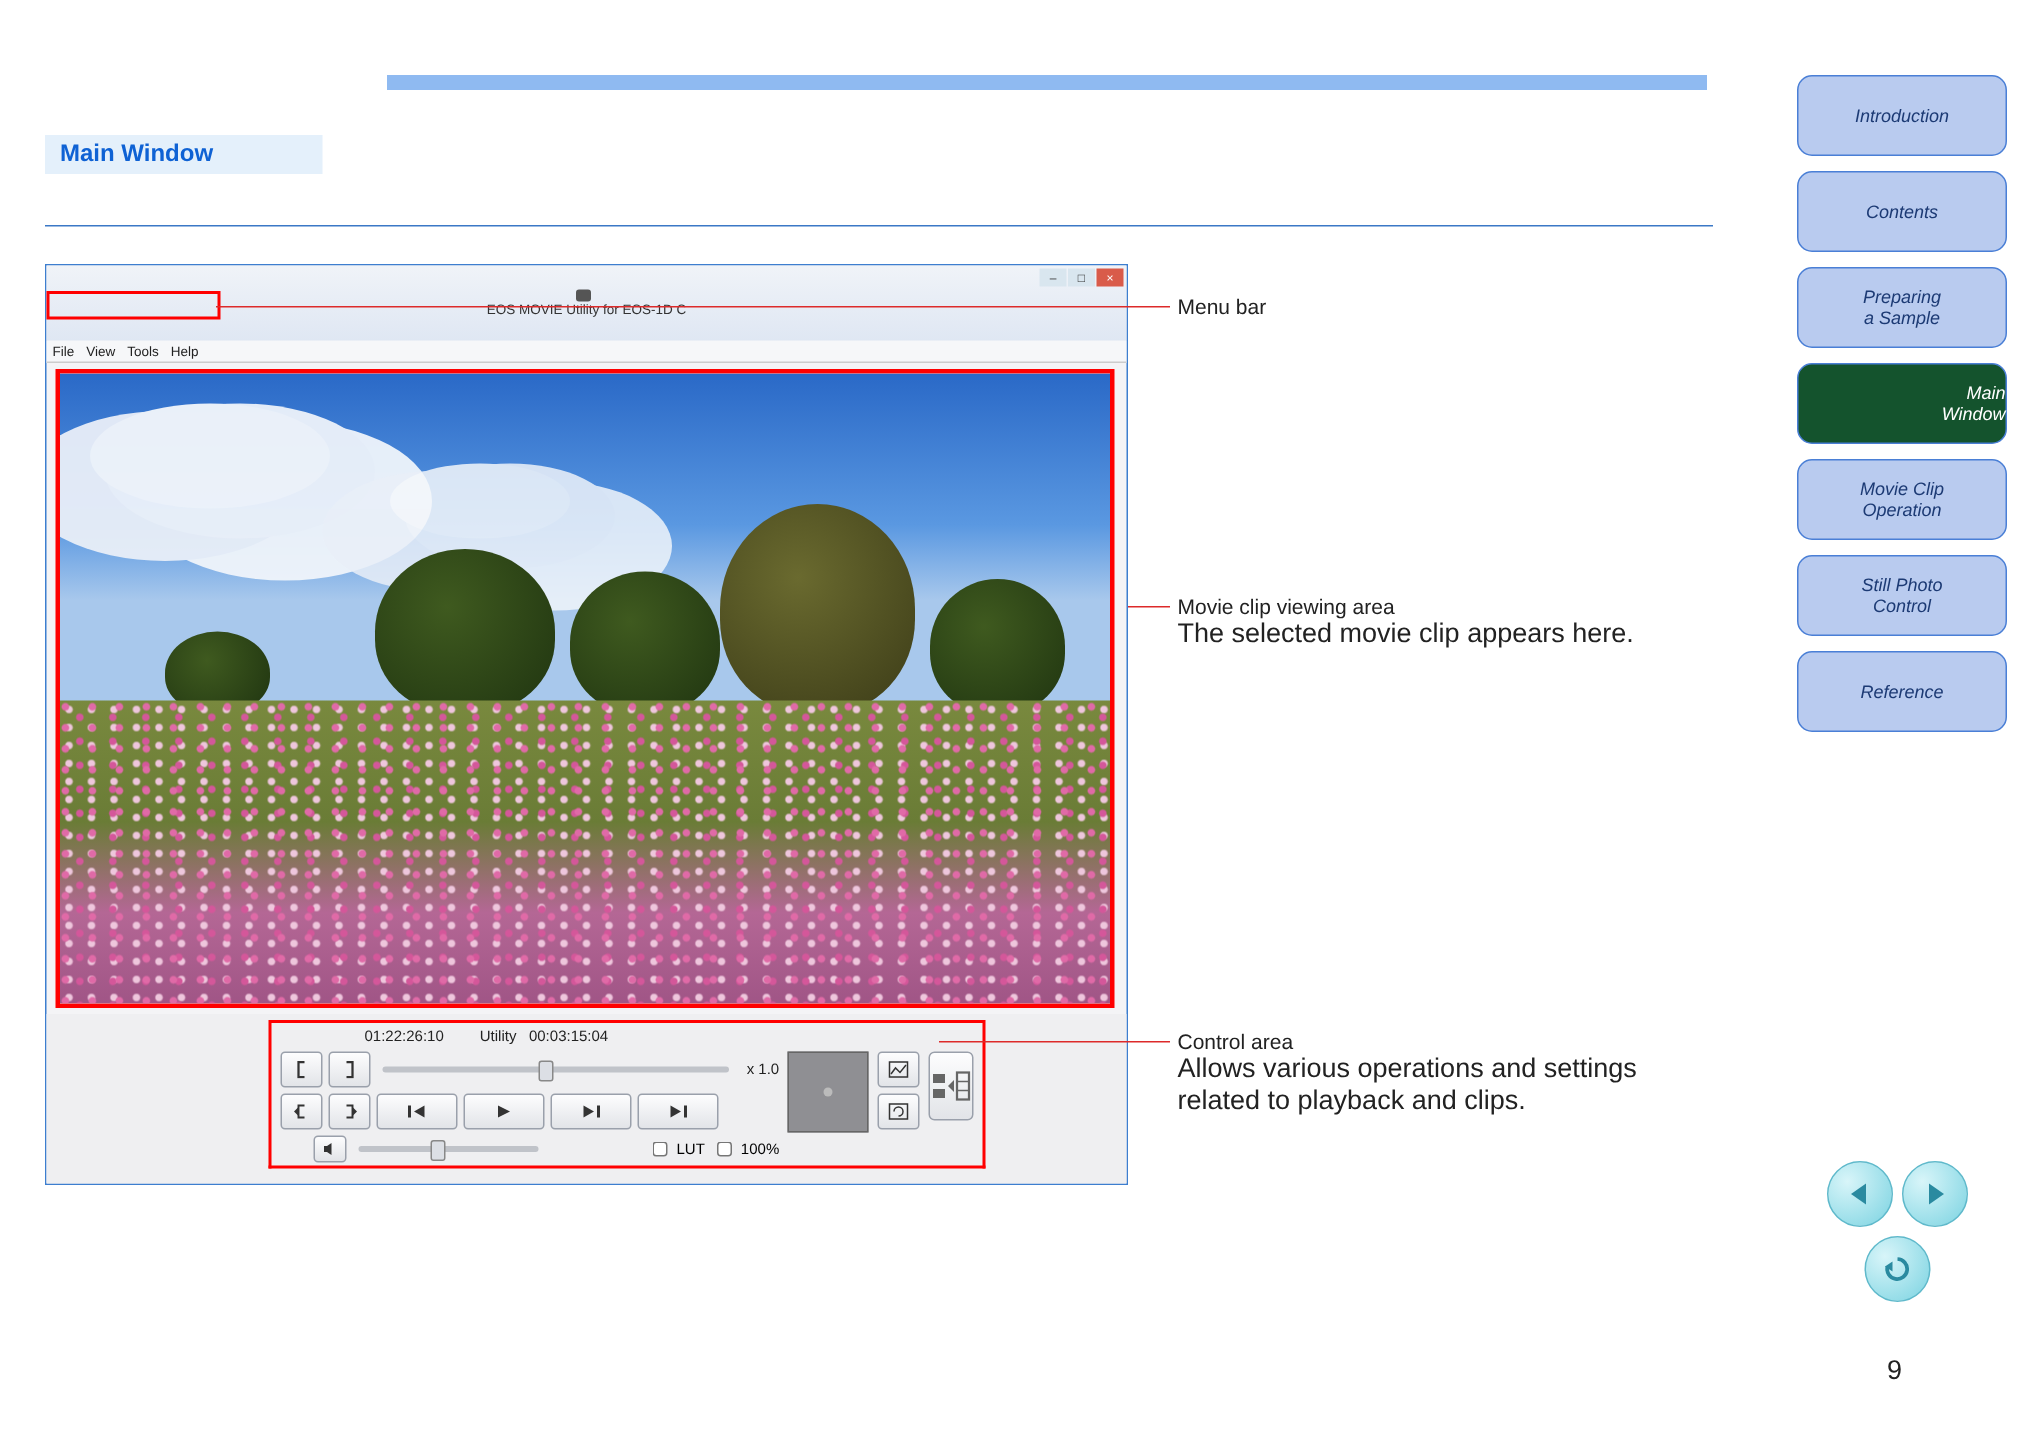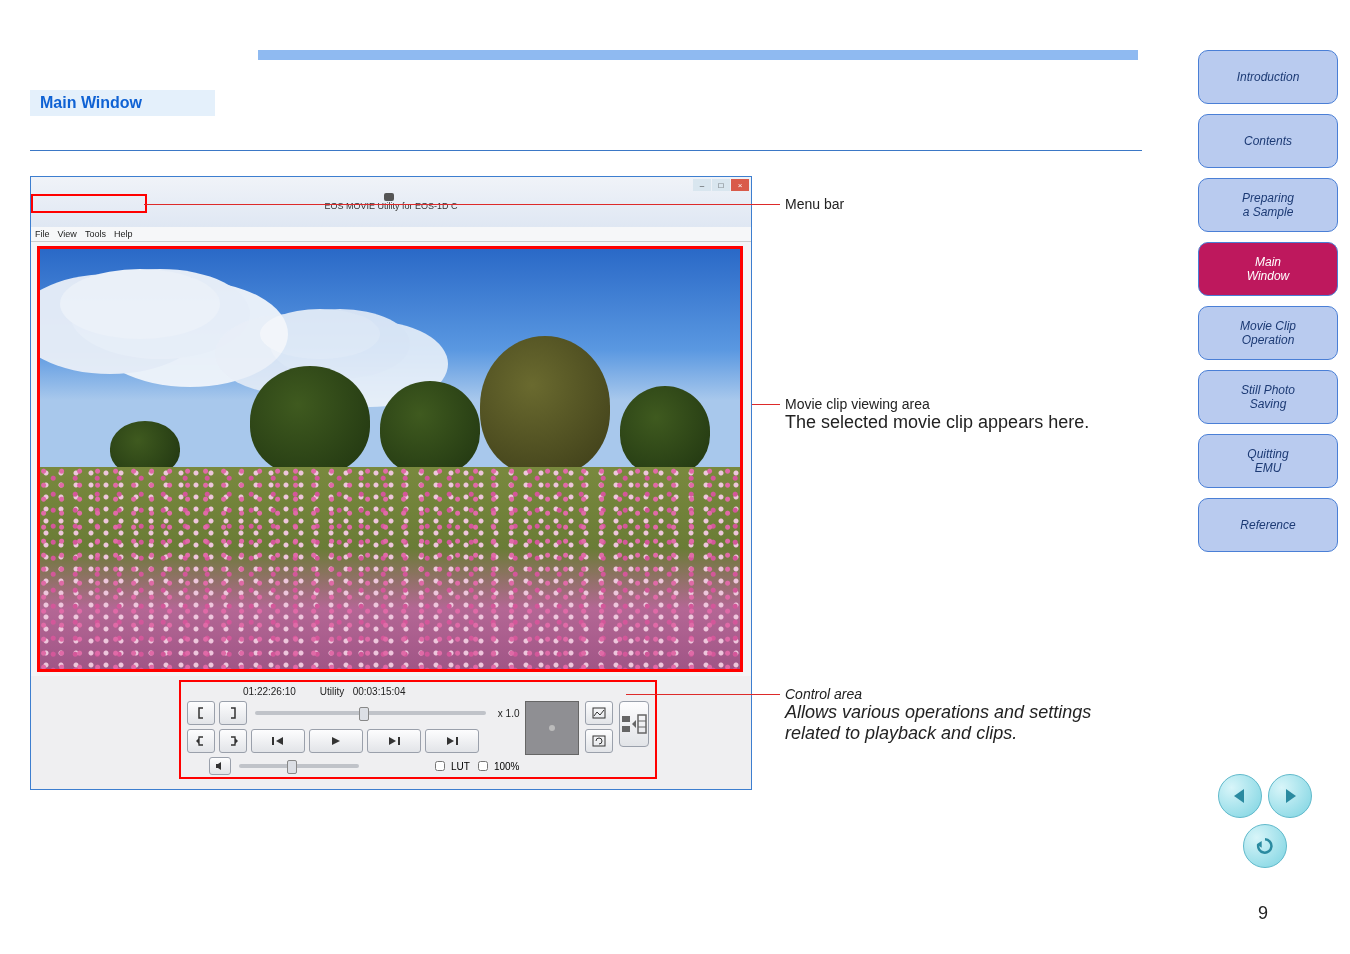--- a/index.html
+++ b/index.html
@@ -68,22 +68,23 @@
     flex-direction: column;
     align-items: center;
     justify-content: center;
     font-size: 12px;
     color: #1c3a74;
     text-align: center;
     cursor: pointer;
     line-height: 1.2;
   }
   .nav-item.active {
-    background: #be185d;
+    background: #14532d;
     color: #ffffff;
+    align-items: flex-end;
   }
 
   
   .pager {
     position: absolute;
     right: 30px;
     bottom: 80px;
     width: 110px;
     text-align: center;
   }
@@ -277,21 +278,21 @@
     position: absolute;
     height: 0;
     border-top: 1px solid #dd2a2a;
   }
   .callout.menu { top: 196px; }
   .callout-line.menu { left: 144px; top: 204px; width: 636px; }
 
   .callout.view { top: 396px; }
   .callout-line.view { left: 752px; top: 404px; width: 28px; }
 
-  .callout.ctrl { top: 686px; font-style: italic; }
+  .callout.ctrl { top: 686px; }
   .callout-line.ctrl { left: 626px; top: 694px; width: 154px; }
 
   .callout-desc { font-size: 18px; color:#222; }
 
   .page-num {
     position:absolute; right:82px; bottom:30px; font-size:18px; color:#222;
   }
 </style>
 </head>
 <body>
@@ -316,25 +317,21 @@
   <div class="nav-item active">
     <span>Main</span>
     <span>Window</span>
   </div>
   <div class="nav-item">
     <span>Movie Clip</span>
     <span>Operation</span>
   </div>
   <div class="nav-item">
     <span>Still Photo</span>
-    <span>Saving</span>
-  </div>
-  <div class="nav-item">
-    <span>Quitting</span>
-    <span>EMU</span>
+    <span>Control</span>
   </div>
   <div class="nav-item">
     <span>Reference</span>
   </div>
 </div>
 
 <div class="pager">
   <div class="pager-row">
     <div class="circle-btn">
       <svg viewBox="0 0 20 20">

